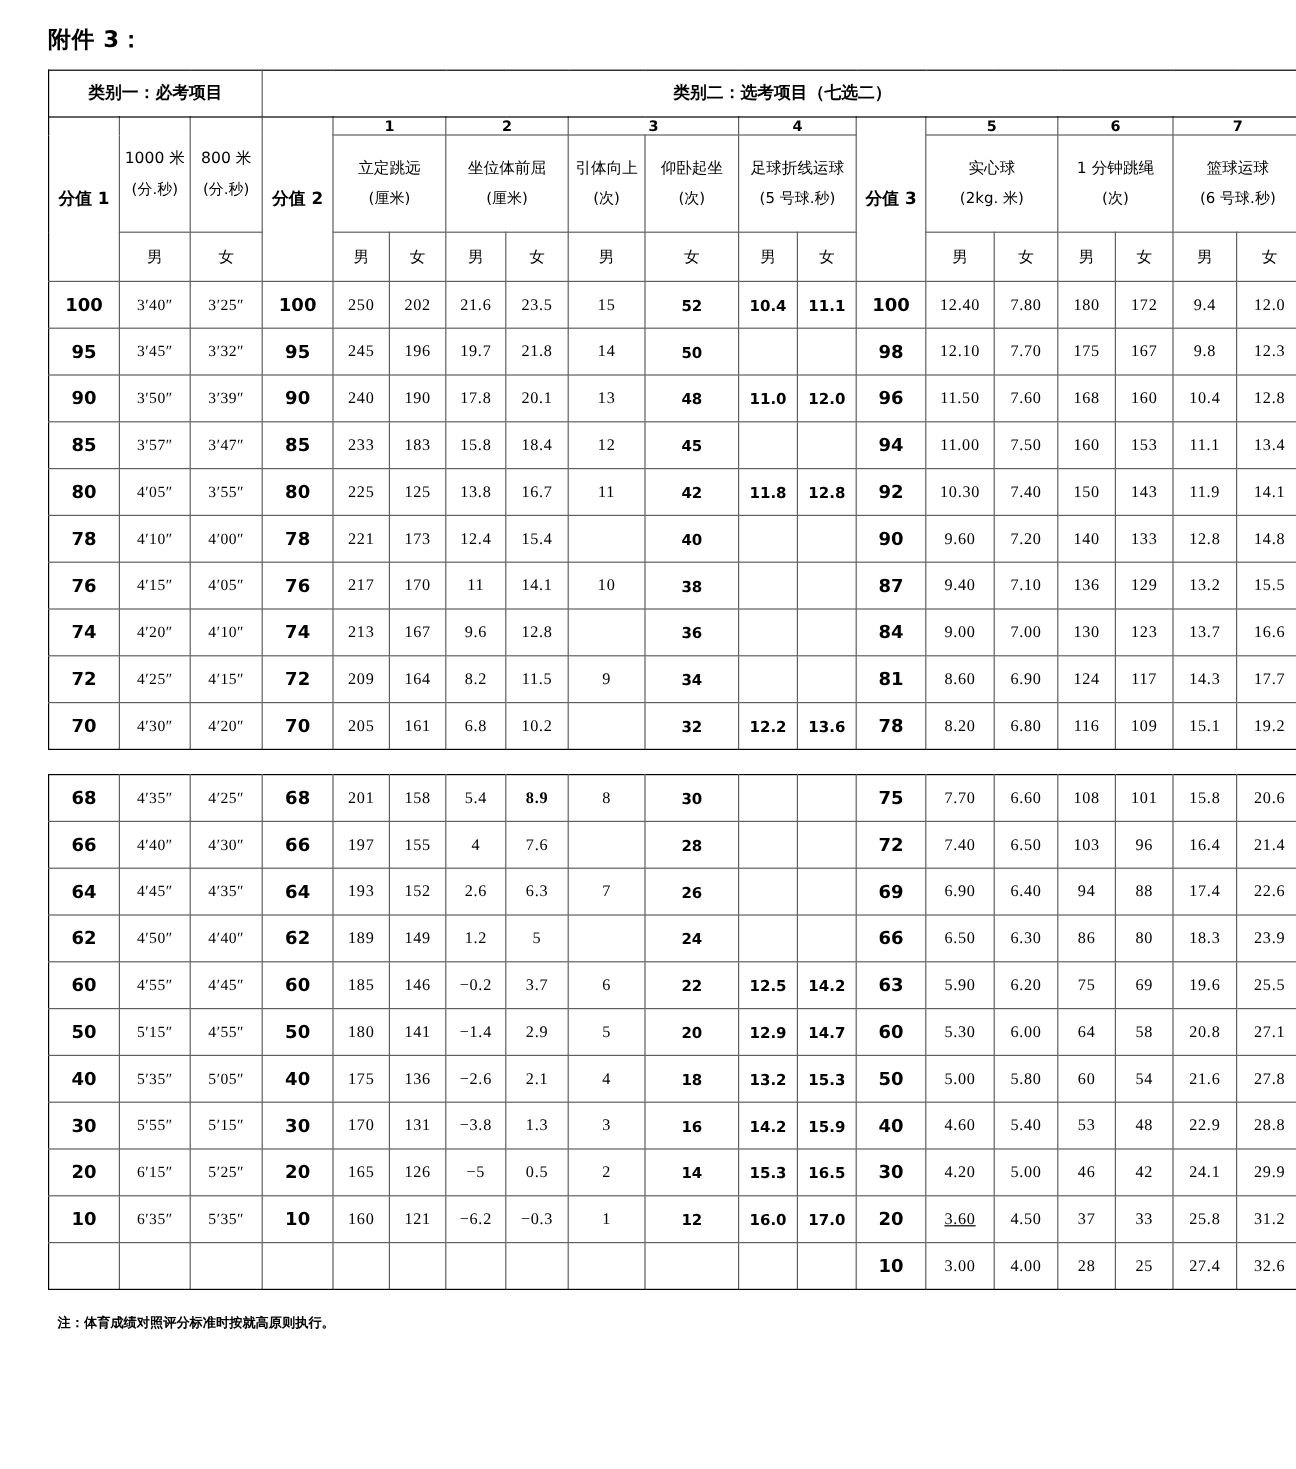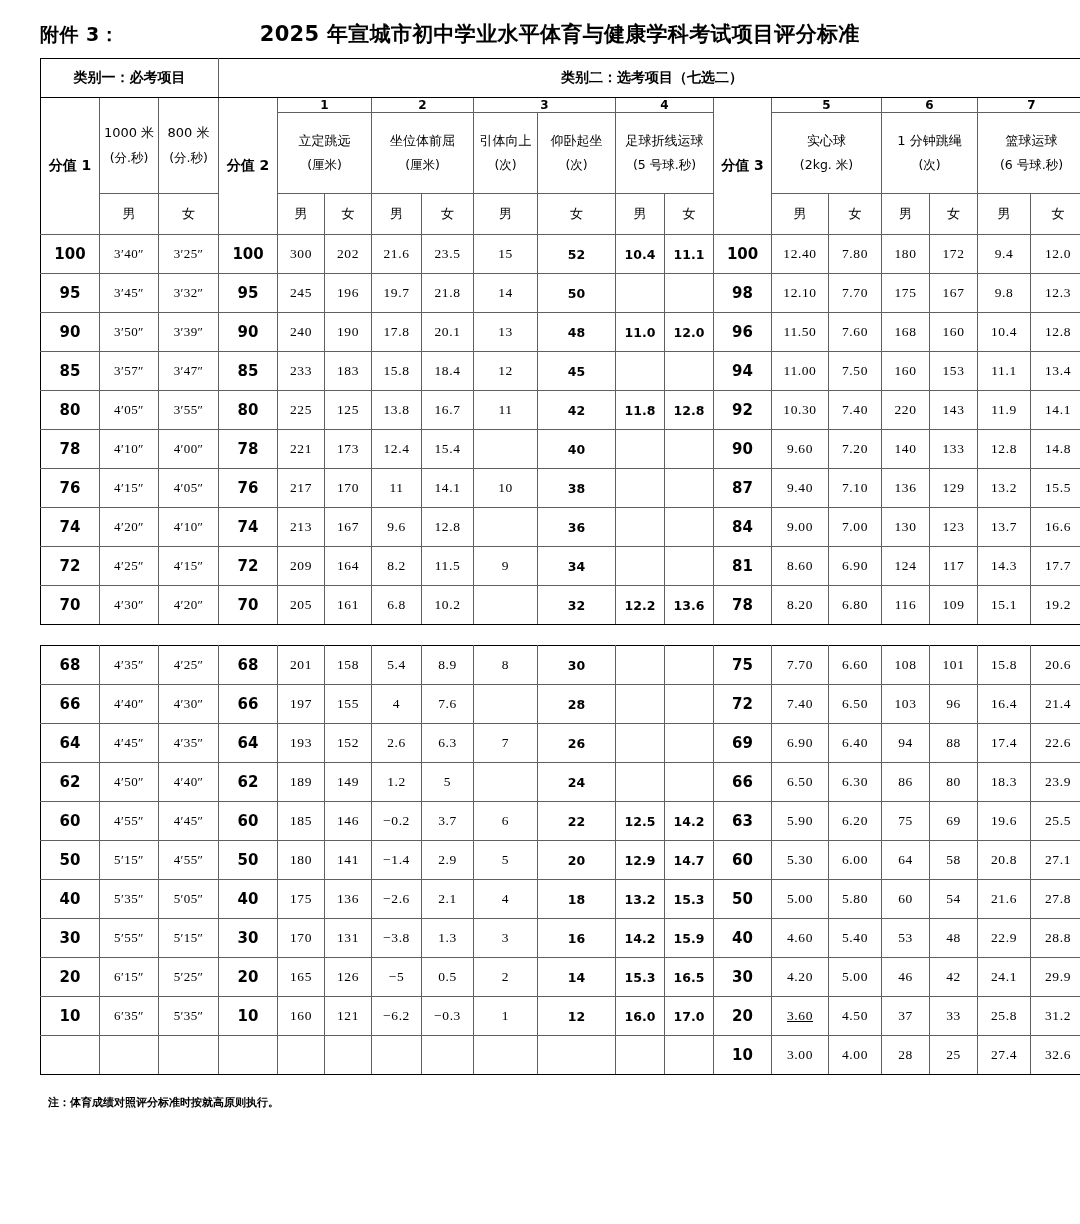--- a/index.html
+++ b/index.html
@@ -79,21 +79,20 @@
     padding-left:8px;
   }
 </style>
 </head>
 <body>
 
 <div class="page">
 
   <div class="titlebar">
     <div class="attach">附件 3：</div>
-    <div class="doc-title">2025 年宣城市初中学业水平体育与健康学科考试项目评分标准</div>
   </div>
 
   <table class="grid">
     <colgroup>
       <col style="width:59px">
         <col style="width:59px">
         <col style="width:60px">
       <col style="width:59px">
       <col style="width:47px">
         <col style="width:47px">
@@ -196,21 +195,21 @@
       <td class="gd thick-r">女</td>
     </tr>
 
     </tbody>
       <tbody id="top-body">
         <tr>
           <td class="score thick-l" style="height: 38px;">100</td>
           <td class="time" style="height: 38px;">3′40″</td>
           <td class="time" style="height: 38px;">3′25″</td>
           <td class="score" style="height: 38px;">100</td>
-          <td class="val" style="height: 38px;">300</td>
+          <td class="val" style="height: 38px;">250</td>
           <td class="val" style="height: 38px;">202</td>
           <td class="val" style="height: 38px;">21.6</td>
           <td class="val" style="height: 38px;">23.5</td>
           <td class="val" style="height: 38px;">15</td>
           <td class="valb" style="height: 38px;">52</td>
           <td class="valb" style="height: 38px;">10.4</td>
           <td class="valb" style="height: 38px;">11.1</td>
           <td class="score" style="height: 38px;">100</td>
           <td class="val" style="height: 38px;">12.40</td>
           <td class="val" style="height: 38px;">7.80</td>
@@ -291,21 +290,21 @@
           <td class="val" style="height: 38px;">125</td>
           <td class="val" style="height: 38px;">13.8</td>
           <td class="val" style="height: 38px;">16.7</td>
           <td class="val" style="height: 38px;">11</td>
           <td class="valb" style="height: 38px;">42</td>
           <td class="valb" style="height: 38px;">11.8</td>
           <td class="valb" style="height: 38px;">12.8</td>
           <td class="score" style="height: 38px;">92</td>
           <td class="val" style="height: 38px;">10.30</td>
           <td class="val" style="height: 38px;">7.40</td>
-          <td class="val" style="height: 38px;">220</td>
+          <td class="val" style="height: 38px;">150</td>
           <td class="val" style="height: 38px;">143</td>
           <td class="val" style="height: 38px;">11.9</td>
           <td class="val thick-r" style="height: 38px;">14.1</td>
         </tr>
         <tr>
           <td class="score thick-l" style="height: 38px;">78</td>
           <td class="time" style="height: 38px;">4′10″</td>
           <td class="time" style="height: 38px;">4′00″</td>
           <td class="score" style="height: 38px;">78</td>
           <td class="val" style="height: 38px;">221</td>
@@ -416,21 +415,21 @@
       </tbody>
     <tbody id="bottom-body">
         <tr>
           <td class="score thick-l thick-t" style="height: 38px;">68</td>
           <td class="time thick-t" style="height: 38px;">4′35″</td>
           <td class="time thick-t" style="height: 38px;">4′25″</td>
           <td class="score thick-t" style="height: 38px;">68</td>
           <td class="val thick-t" style="height: 38px;">201</td>
           <td class="val thick-t" style="height: 38px;">158</td>
           <td class="val thick-t" style="height: 38px;">5.4</td>
-          <td class="val thick-t" style="height: 38px;">8.9</td>
+          <td class="val thick-t" style="height: 38px; font-weight: bold;">8.9</td>
           <td class="val thick-t" style="height: 38px;">8</td>
           <td class="valb thick-t" style="height: 38px;">30</td>
           <td class="valb thick-t" style="height: 38px;"></td>
           <td class="valb thick-t" style="height: 38px;"></td>
           <td class="score thick-t" style="height: 38px;">75</td>
           <td class="val thick-t" style="height: 38px;">7.70</td>
           <td class="val thick-t" style="height: 38px;">6.60</td>
           <td class="val thick-t" style="height: 38px;">108</td>
           <td class="val thick-t" style="height: 38px;">101</td>
           <td class="val thick-t" style="height: 38px;">15.8</td>

